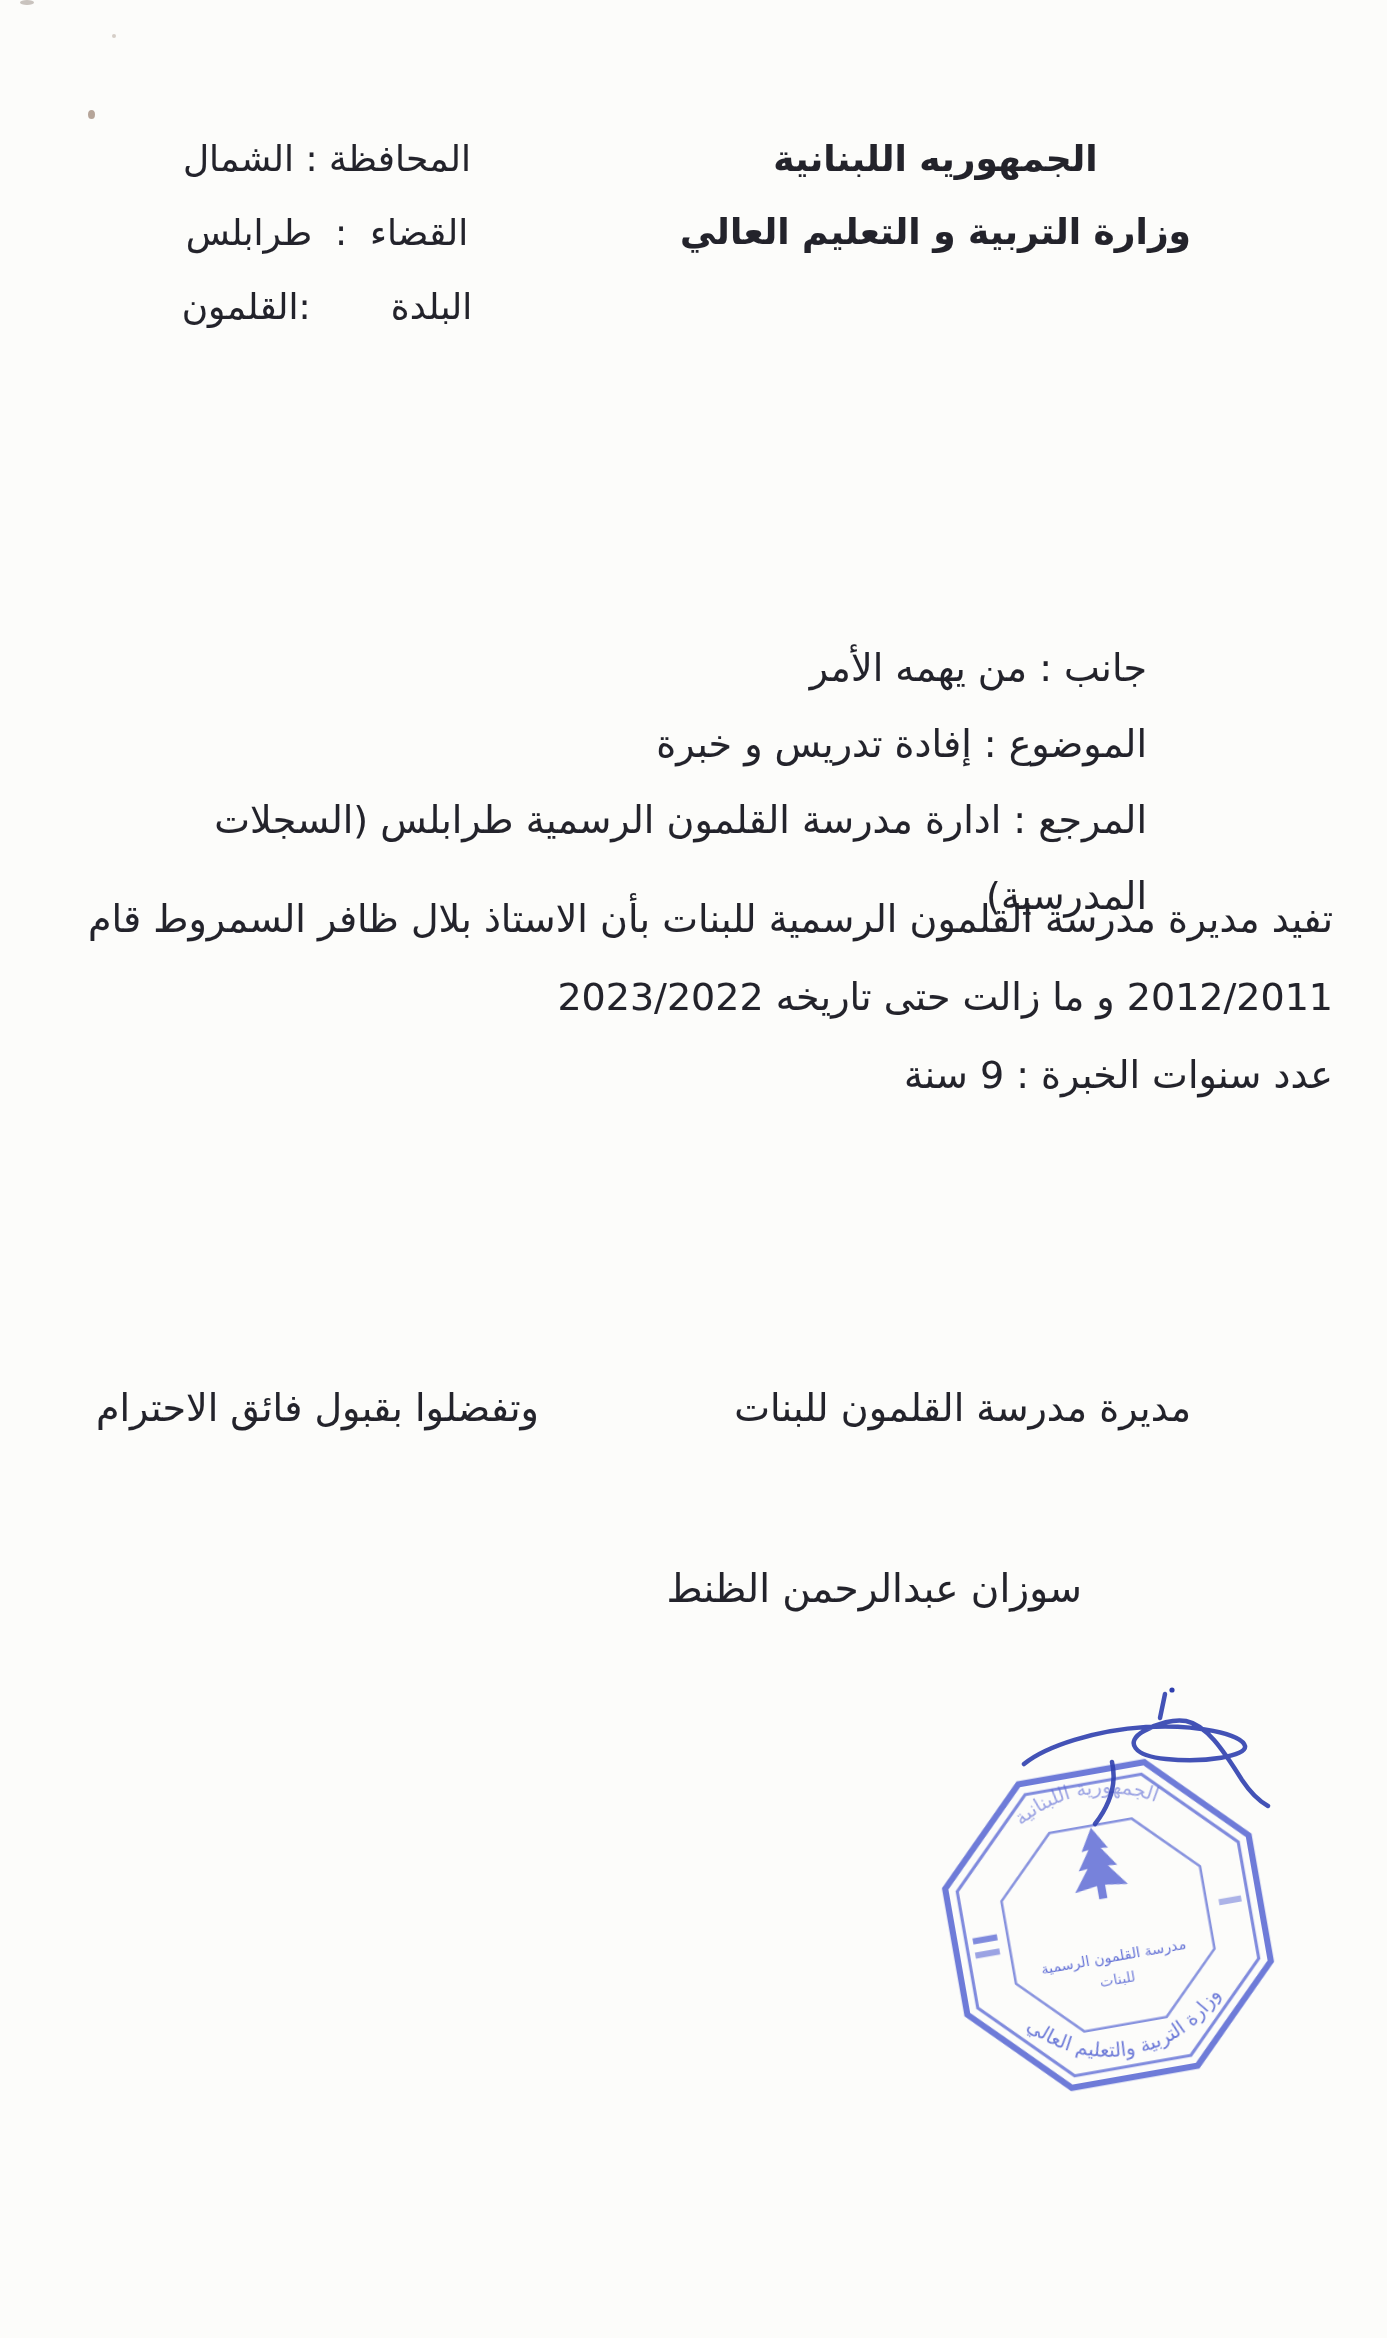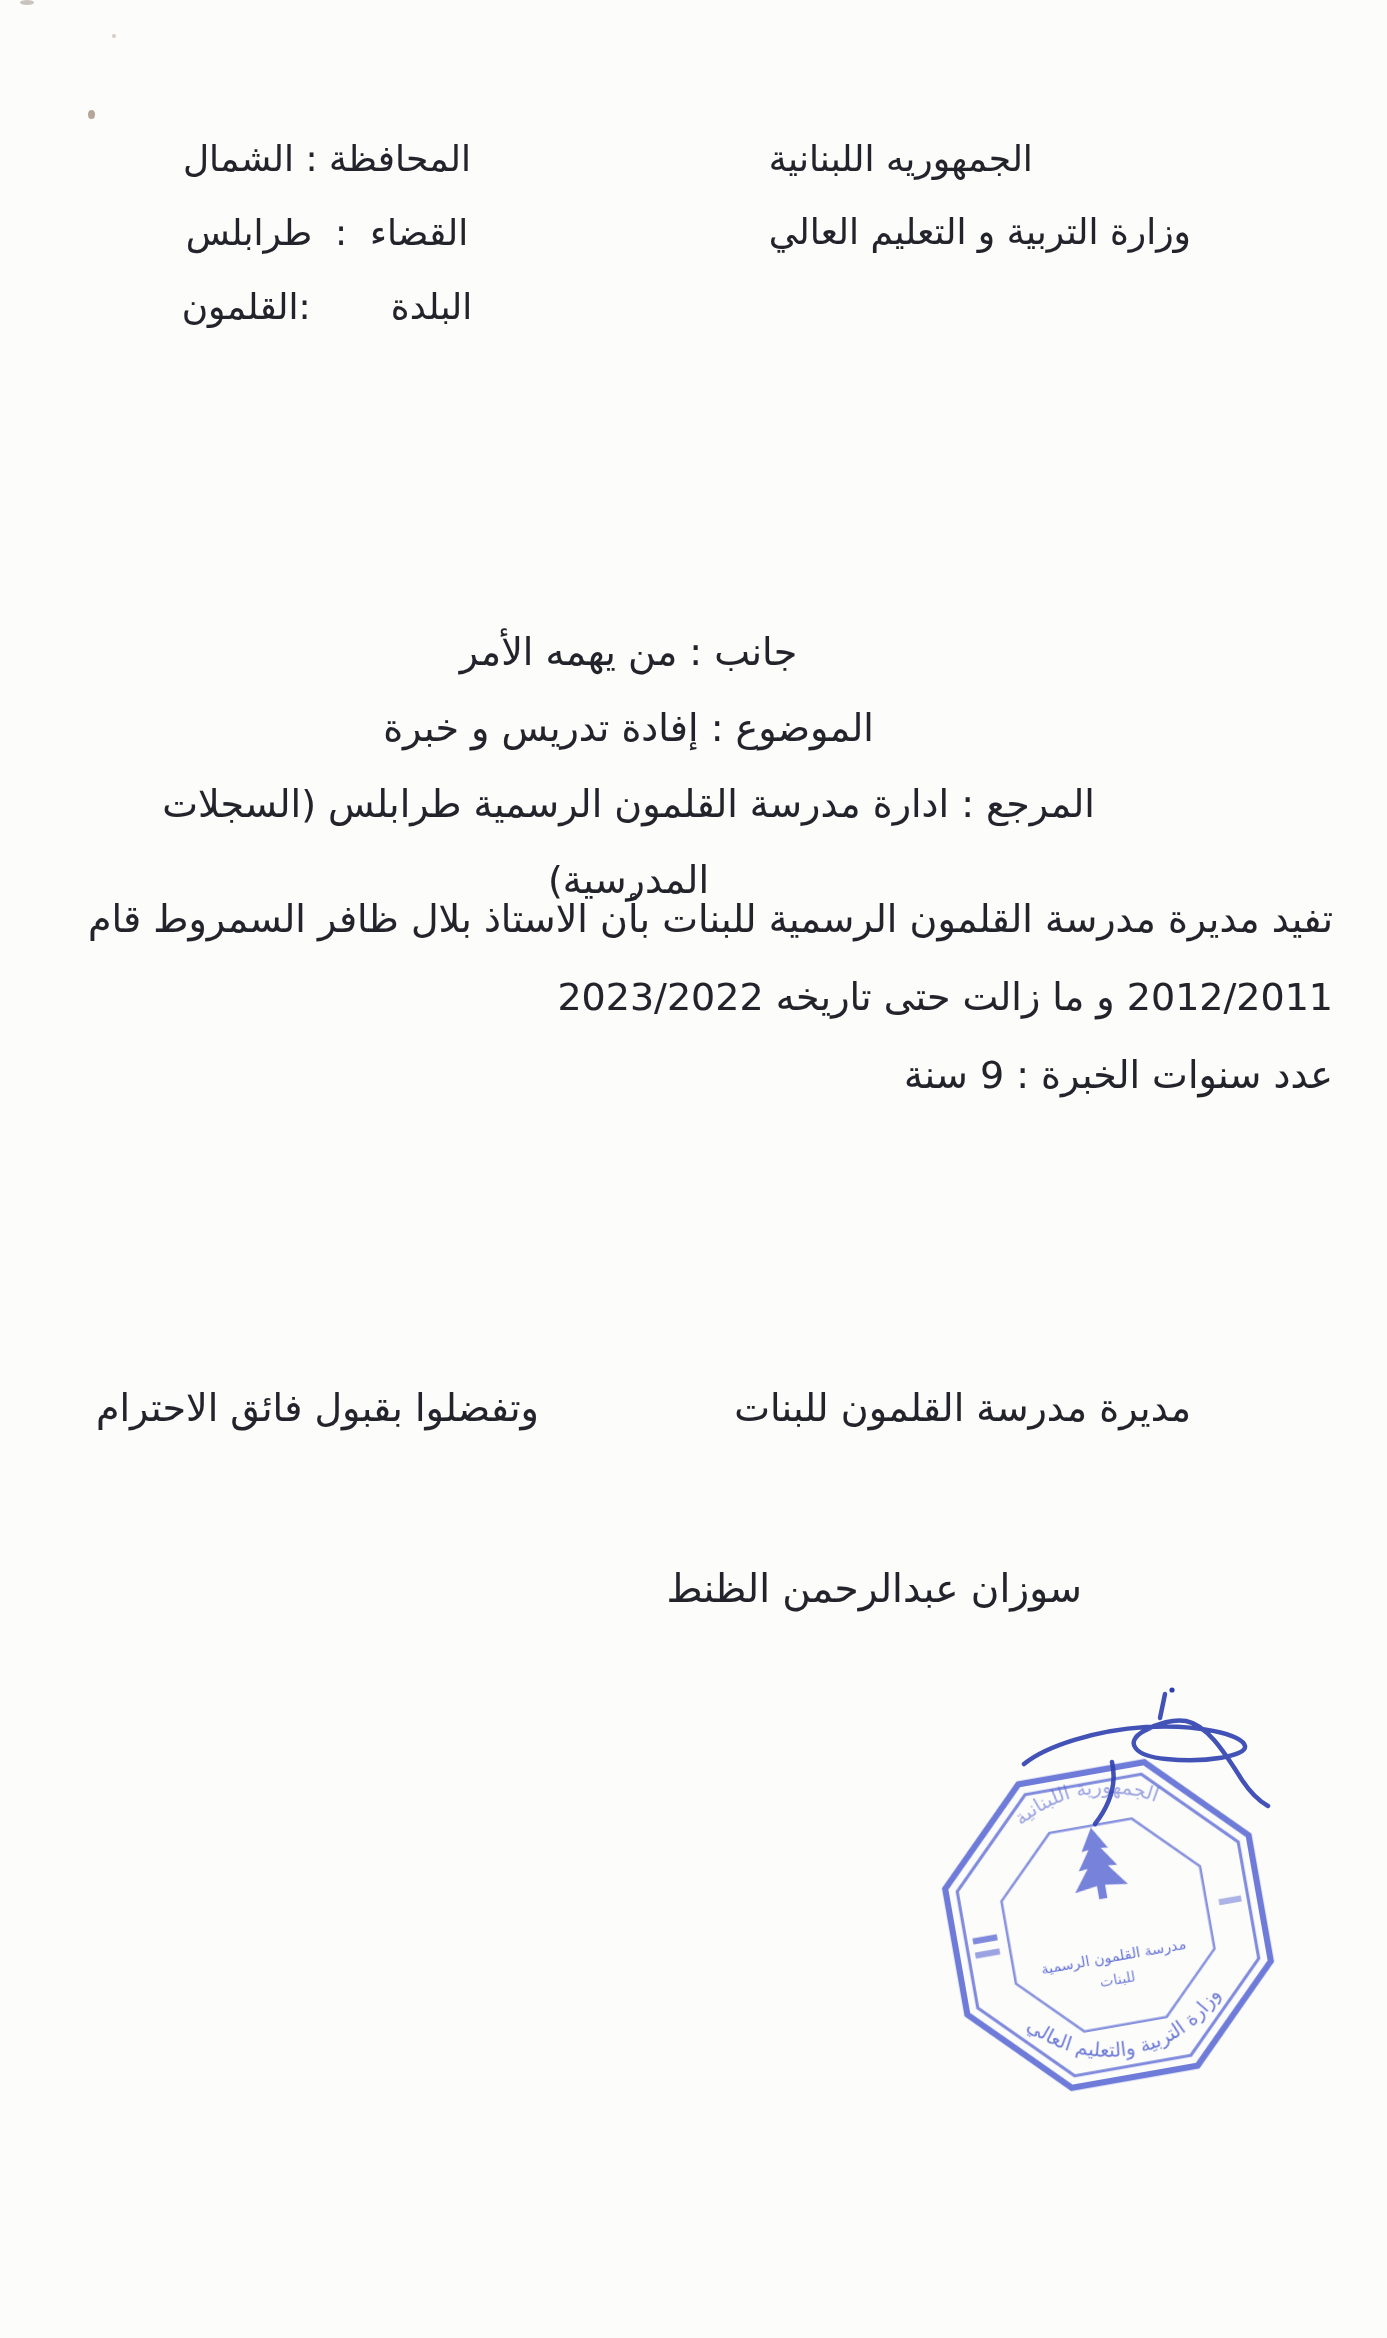--- a/index.html
+++ b/index.html
@@ -11,30 +11,30 @@
     overflow:hidden;
     direction:rtl;
     font-family:"DejaVu Sans",sans-serif;
     color:#23232b;
     -webkit-text-stroke:.2px rgba(30,30,40,.35);
   }
   .txt{white-space:pre-wrap;}
   
   .hdr-right{
     position:absolute;top:122px;right:196px;
-    text-align:left;font-size:36px;line-height:73px;
+    text-align:center;font-size:36px;line-height:73px;font-weight:bold;
   }
   .hdr-left{
     position:absolute;top:122px;left:98px;width:458px;
     text-align:center;font-size:36px;line-height:74px;
   }
   
   .center-block{
-    position:absolute;top:614px;left:110px;right:240px;
-    text-align:center;font-size:38px;line-height:76px;
+    position:absolute;top:630px;left:110px;right:240px;
+    font-size:38px;line-height:76px;
   }
   
   .body-block{
     position:absolute;top:880px;right:54px;left:40px;
     text-align:right;font-size:38px;line-height:78px;
   }
   .body-block .line{white-space:nowrap;}
   
   .sign-title{
     position:absolute;top:1386px;right:196px;

